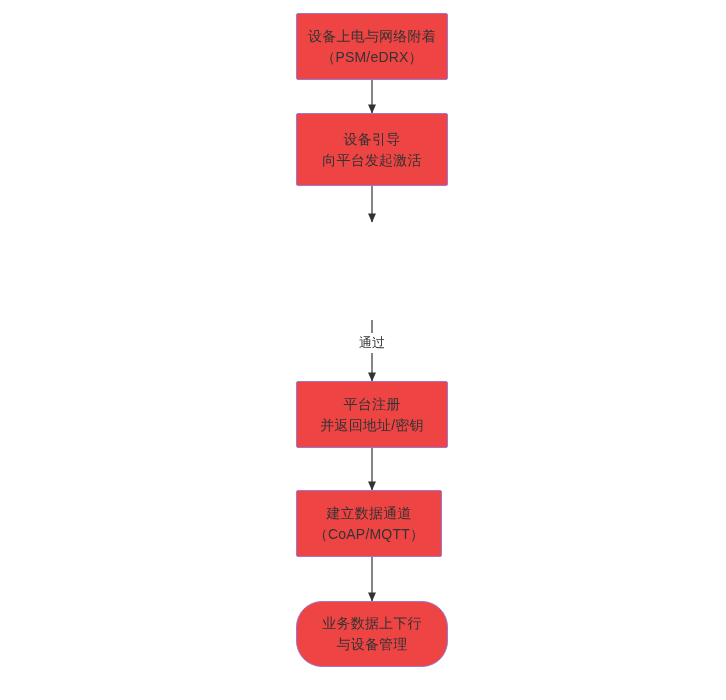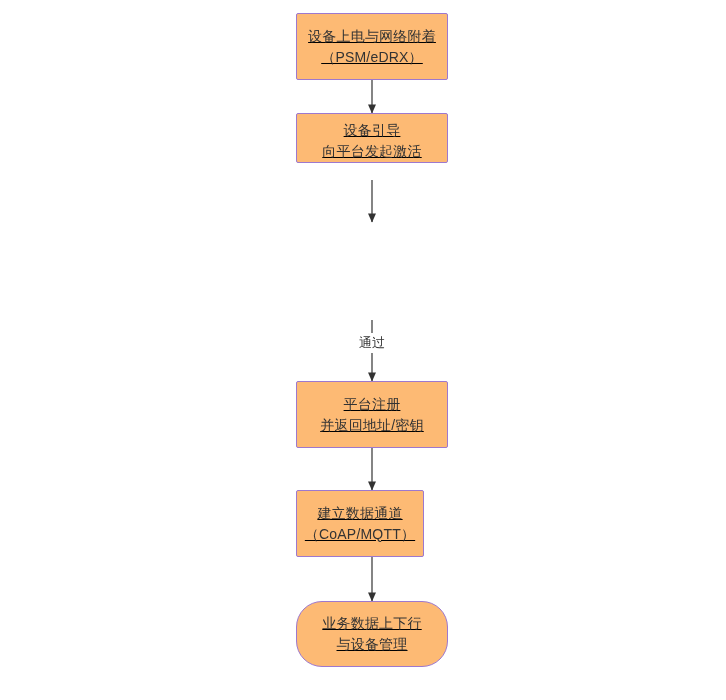--- a/index.html
+++ b/index.html
@@ -37,24 +37,23 @@
   .node {
     position: absolute;
     box-sizing: border-box;
     display: flex;
     align-items: center;
     justify-content: center;
     text-align: center;
   }
 
   .node-rect {
-    background: #fdba74;
+    background: #ef4444;
     border: 1px solid #9D78CE;
     border-radius: 2px;
-    text-decoration: underline;
   }
 
   .node-label {
     font-size: 14px;
     line-height: 21px;
     color: #333333;
     white-space: pre-line;
     letter-spacing: 0.2px;
     padding: 0 6px;
   }
@@ -106,32 +105,32 @@
         <line x1="372" y1="448" x2="372" y2="490" stroke="#333333" stroke-width="1.2" marker-end="url(#arrowhead)"></line>
         <line x1="372" y1="557" x2="372" y2="601" stroke="#333333" stroke-width="1.2" marker-end="url(#arrowhead)"></line>
       </g>
   </svg>
 
   <div class="node node-rect" style="left: 296px; top: 13px; width: 152px; height: 67px;">
     <span class="node-label">设备上电与网络附着
 （PSM/eDRX）</span>
   </div>
 
-  <div class="node node-rect" style="left: 296px; top: 113px; width: 152px; height: 50px; align-items: flex-end;">
+  <div class="node node-rect" style="left: 296px; top: 113px; width: 152px; height: 73px;">
     <span class="node-label">设备引导
 向平台发起激活</span>
   </div>
 
 
   <div class="node node-rect" style="left: 296px; top: 381px; width: 152px; height: 67px;">
     <span class="node-label">平台注册
 并返回地址/密钥</span>
   </div>
 
-  <div class="node node-rect" style="left: 296px; top: 490px; width: 128px; height: 67px;">
+  <div class="node node-rect" style="left: 296px; top: 490px; width: 146px; height: 67px;">
     <span class="node-label">建立数据通道
 （CoAP/MQTT）</span>
   </div>
 
   <div class="node node-rect" style="left: 296px; top: 601px; width: 152px; height: 66px; border-radius: 26px;">
     <span class="node-label">业务数据上下行
 与设备管理</span>
   </div>
 
   <div class="edge-label" style="left: 372px; top: 343px; transform: translate(-50%, -50%); text-align: center;">

